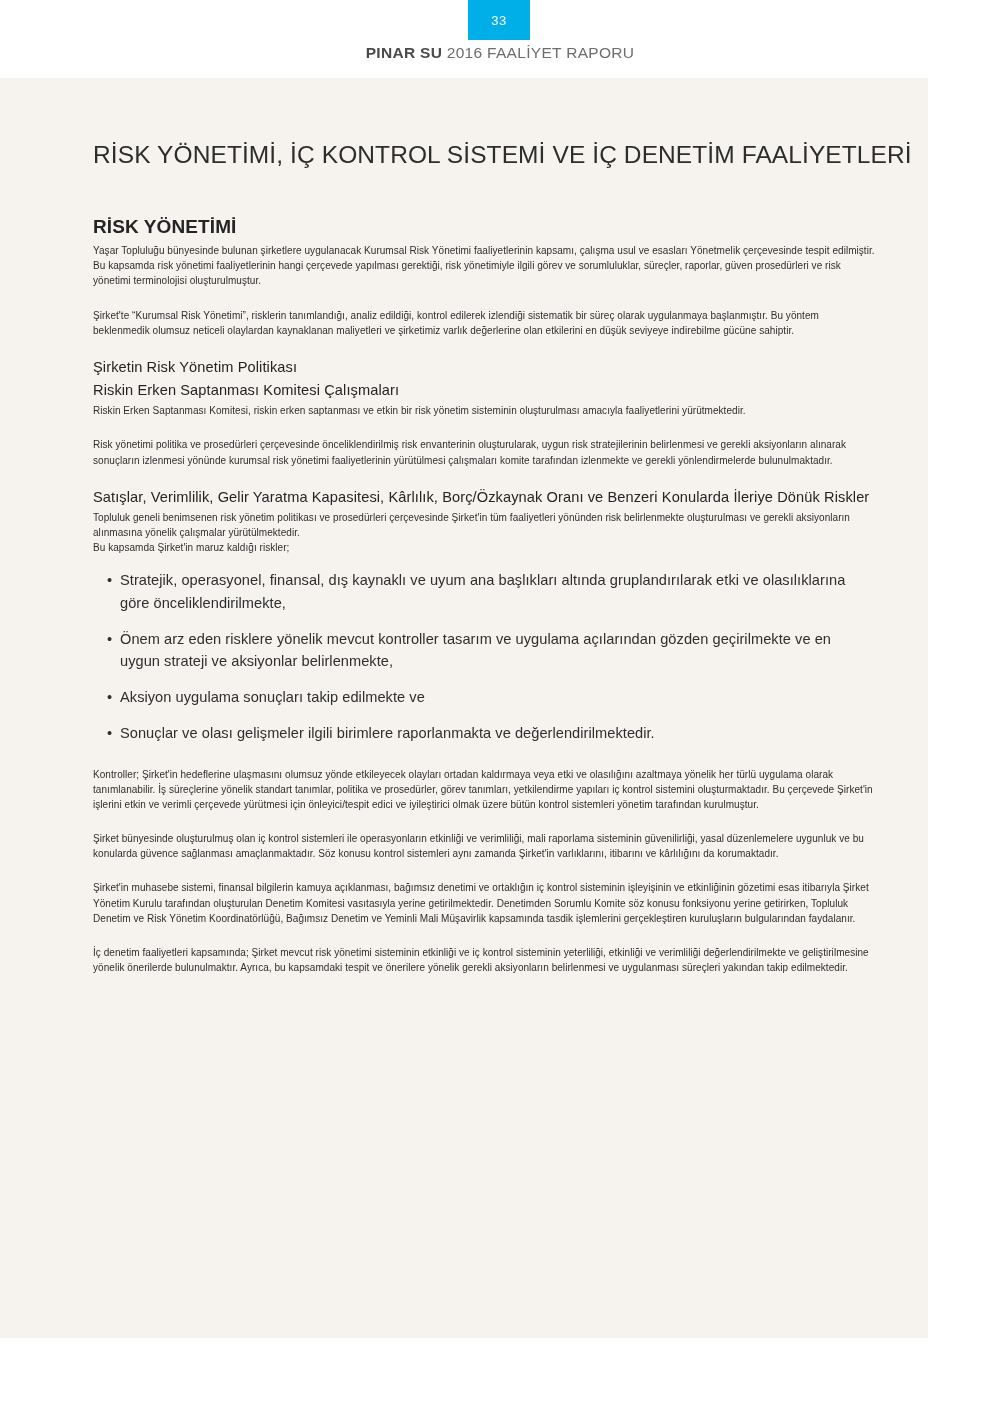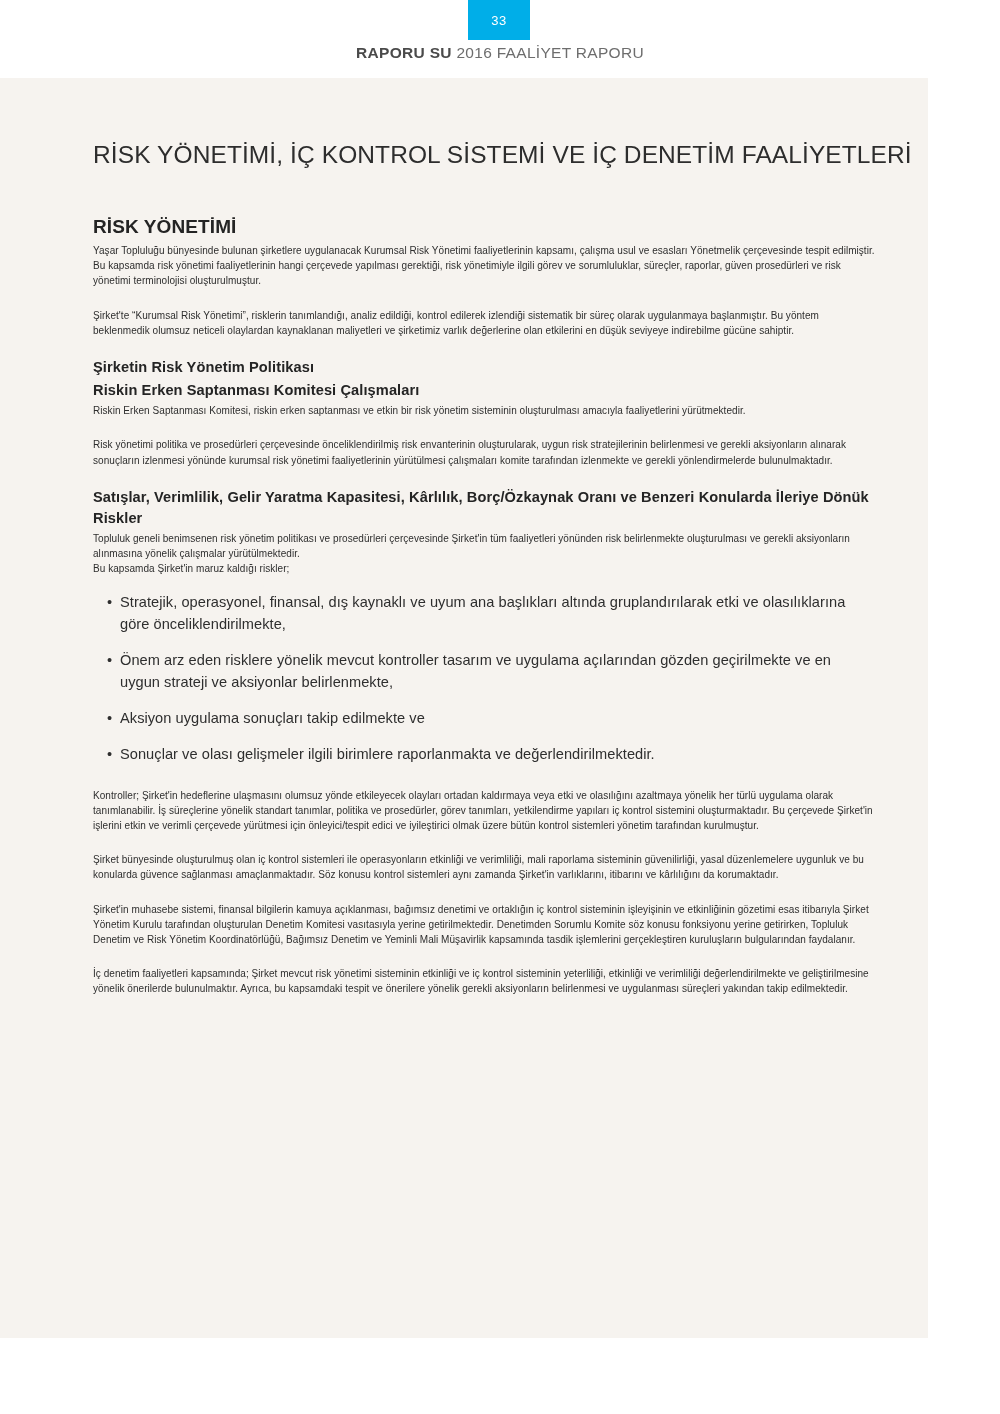--- a/index.html
+++ b/index.html
@@ -85,21 +85,21 @@
     font-size: 19px;
     font-weight: bold;
     color: #242424;
     margin: 0 0 2px 0;
     line-height: 1.45;
     letter-spacing: 0.1px;
   }
 
   h3.sub-head {
     font-size: 14.6px;
-    font-weight: bold;
+    font-weight: normal;
     color: #242424;
     margin: 0 0 2px 0;
     line-height: 1.45;
     letter-spacing: 0.1px;
   }
 
   p.body {
     font-size: 10px;
     color: #2e2e2e;
     line-height: 1.52;
@@ -136,21 +136,21 @@
 </head>
 <body>
 
 <div class="page">
 
   <div class="page-number-tab">
     <span>33</span>
   </div>
 
   <div class="running-head">
-    <span class="brand">RAPORU SU</span><span> 2016 FAALİYET RAPORU</span>
+    <span class="brand">PINAR SU</span><span> 2016 FAALİYET RAPORU</span>
   </div>
 
   <div class="content-panel">
     <div class="inner">
 
       <h1 class="doc-title">RİSK YÖNETİMİ, İÇ KONTROL SİSTEMİ VE İÇ DENETİM FAALİYETLERİ</h1>
 
       <h2 class="section-head">RİSK YÖNETİMİ</h2>
       <p class="body">Yaşar Topluluğu bünyesinde bulunan şirketlere uygulanacak Kurumsal Risk Yönetimi faaliyetlerinin kapsamı, çalışma usul ve esasları Yönetmelik çerçevesinde tespit edilmiştir. Bu kapsamda risk yönetimi faaliyetlerinin hangi çerçevede yapılması gerektiği, risk yönetimiyle ilgili görev ve sorumluluklar, süreçler, raporlar, güven prosedürleri ve risk yönetimi terminolojisi oluşturulmuştur.</p>
       <p class="body">Şirket'te “Kurumsal Risk Yönetimi”, risklerin tanımlandığı, analiz edildiği, kontrol edilerek izlendiği sistematik bir süreç olarak uygulanmaya başlanmıştır. Bu yöntem beklenmedik olumsuz neticeli olaylardan kaynaklanan maliyetleri ve şirketimiz varlık değerlerine olan etkilerini en düşük seviyeye indirebilme gücüne sahiptir.</p>

